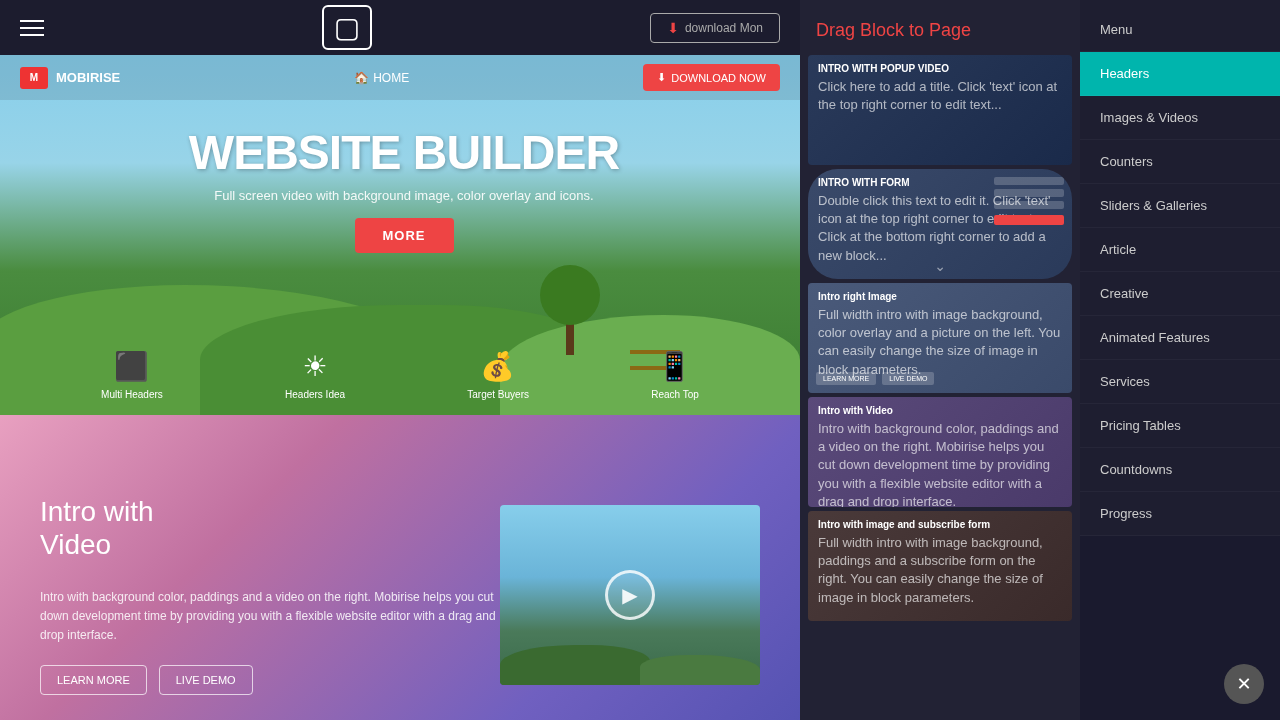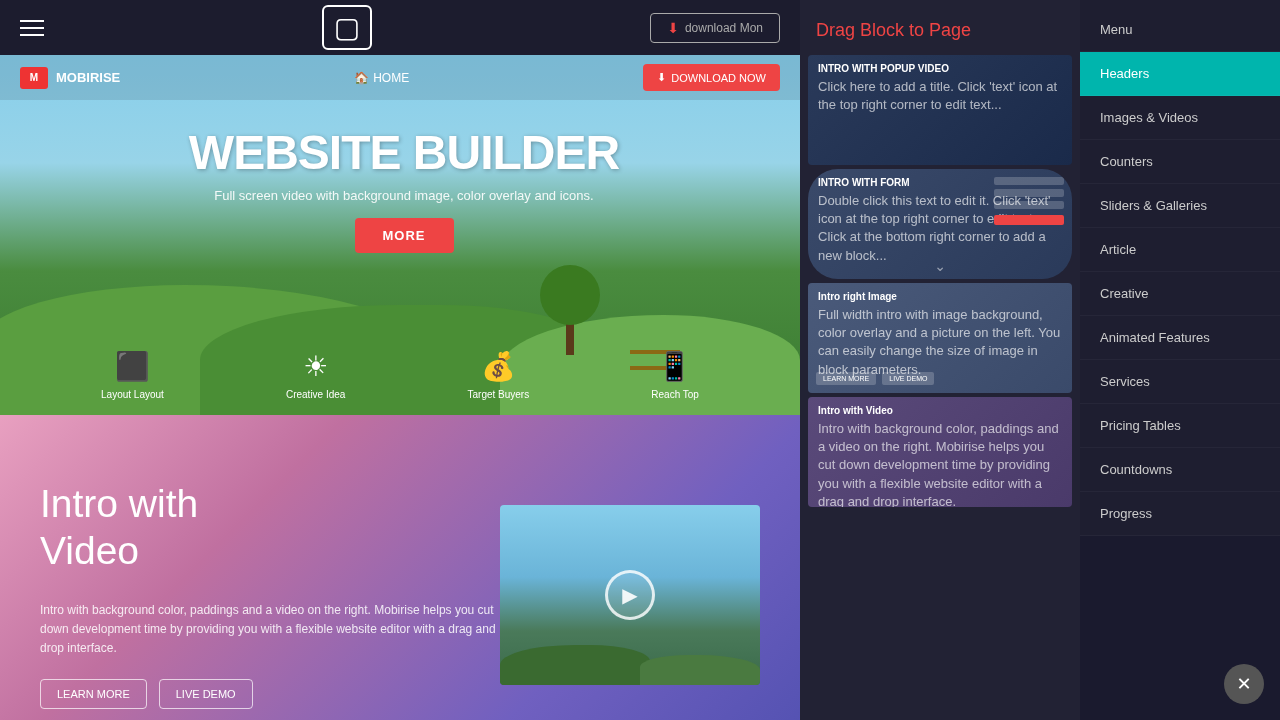--- a/index.html
+++ b/index.html
@@ -209,21 +209,21 @@
       justify-content: space-between;
       padding: 30px 40px;
       flex-shrink: 0;
       overflow: hidden;
     }
 
     .video-text {
       flex: 1;
       color: #fff;
     }
-    .video-title { font-size: 39px; font-weight: 300; line-height: 1.2; margin-bottom: 26px; }
+    .video-title { font-size: 28px; font-weight: 300; line-height: 1.2; margin-bottom: 26px; }
     .video-desc { font-size: 12px; line-height: 1.6; color: rgba(255,255,255,0.85); margin-bottom: 20px; }
     .video-btns { display: flex; gap: 12px; }
     .video-learn-btn {
       border: 1px solid rgba(255,255,255,0.7);
       color: #fff;
       background: transparent;
       padding: 8px 16px;
       border-radius: 4px;
       font-size: 11px;
       cursor: pointer;
@@ -484,25 +484,25 @@
         <div class="tree">
           <div class="tree-top"></div>
           <div class="tree-trunk"></div>
         </div>
         <div class="bench"></div>
       </div>
 
       <div class="hero-features">
         <div class="hero-feature-item">
           <div class="hero-feature-icon">⬛</div>
-          <div class="hero-feature-label">Layout Layout</div>
+          <div class="hero-feature-label">Multi Headers</div>
         </div>
         <div class="hero-feature-item">
           <div class="hero-feature-icon">☀</div>
-          <div class="hero-feature-label">Creative Idea</div>
+          <div class="hero-feature-label">Headers Idea</div>
         </div>
         <div class="hero-feature-item">
           <div class="hero-feature-icon">💰</div>
           <div class="hero-feature-label">Target Buyers</div>
         </div>
         <div class="hero-feature-item">
           <div class="hero-feature-icon">📱</div>
           <div class="hero-feature-label">Reach Top</div>
         </div>
       </div>
@@ -568,20 +568,26 @@
       </div>
     </div>
 
     <div class="block-thumbnail thumb-video">
       <div class="thumb-overlay">
         <div class="thumb-label">Intro with Video</div>
         <div class="thumb-desc">Intro with background color, paddings and a video on the right. Mobirise helps you cut down development time by providing you with a flexible website editor with a drag and drop interface.</div>
       </div>
     </div>
 
+    <div class="block-thumbnail thumb-subscribe">
+      <div class="thumb-overlay">
+        <div class="thumb-label">Intro with image and subscribe form</div>
+        <div class="thumb-desc">Full width intro with image background, paddings and a subscribe form on the right. You can easily change the size of image in block parameters.</div>
+      </div>
+    </div>
   </div>
 </div>
 
 <div class="right-sidebar">
   <div class="sidebar-nav">
     <div class="sidebar-item">
       <span class="sidebar-item-label">Menu</span>
     </div>
     <div class="sidebar-item active">
       <span class="sidebar-item-label">Headers</span>

